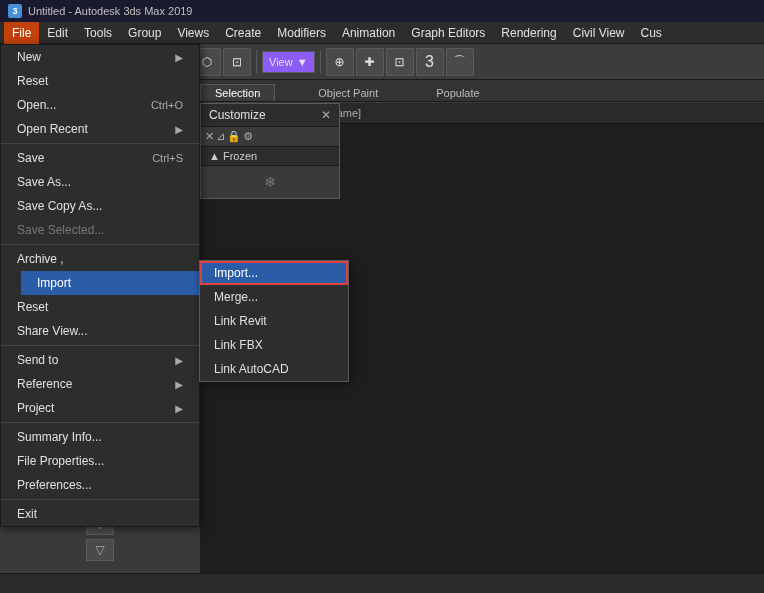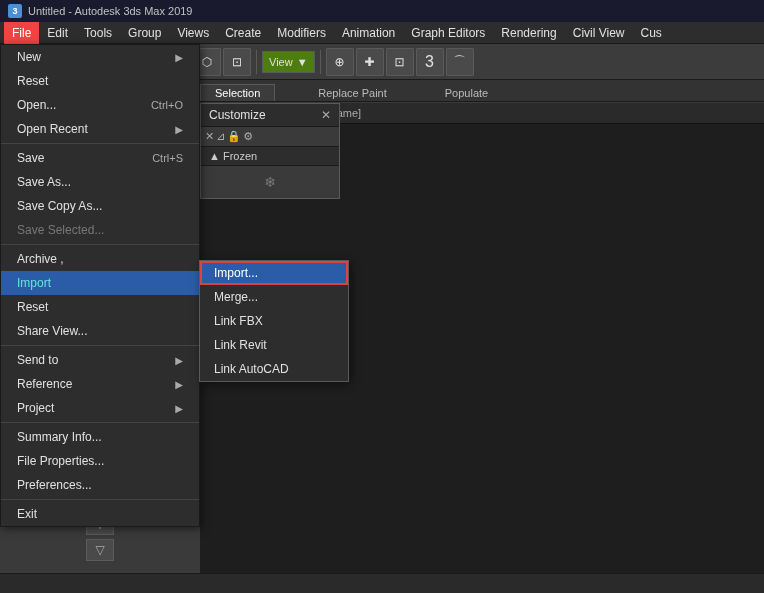--- a/index.html
+++ b/index.html
@@ -50,21 +50,21 @@
     .menu-item {
       padding: 2px 8px;
       cursor: pointer;
       color: #e0e0e0;
       font-size: 12px;
       height: 22px;
       display: flex;
       align-items: center;
     }
     .menu-item.active {
-      background: #ef4444;
+      background: #c2410c;
       color: white;
     }
 
     
     .toolbar {
       background: #3c3c3c;
       height: 36px;
       display: flex;
       align-items: center;
       padding: 0 4px;
@@ -85,21 +85,21 @@
       border-radius: 1px;
     }
     .toolbar-separator {
       width: 1px;
       height: 24px;
       background: #5a5a5a;
       margin: 0 3px;
     }
     .toolbar-dropdown {
       height: 22px;
-      background: #4d7c0f;
+      background: #8b5cf6;
       border: 1px solid #5a5a5a;
       display: flex;
       align-items: center;
       padding: 0 6px;
       cursor: pointer;
       color: #e0e0e0;
       font-size: 11px;
       gap: 4px;
     }
 
@@ -143,21 +143,22 @@
       display: flex;
       align-items: center;
       justify-content: space-between;
       cursor: pointer;
       color: #e0e0e0;
       font-size: 12px;
       position: relative;
     }
     .file-menu-item.highlighted {
       background: #2b5ca8;
-      color: #5eead4;
+      color: #ffffff;
+      margin-left: 20px;
     }
     .file-menu-item.dimmed {
       color: #777;
     }
     .file-menu-item .shortcut {
       color: #aaa;
       font-size: 11px;
     }
     .file-menu-item .arrow {
       color: #aaa;
@@ -334,21 +335,21 @@
   <div class="toolbar-separator"></div>
   <div class="toolbar-btn">⊕</div>
   <div class="toolbar-btn">✚</div>
   <div class="toolbar-btn">⊡</div>
   <div class="toolbar-btn" style="font-size:16px;">3</div>
   <div class="toolbar-btn">⌒</div>
 </div>
 
 <div class="ribbon-tabs">
   <div class="ribbon-tab active">Selection</div>
-  <div class="ribbon-tab">Replace Paint</div>
+  <div class="ribbon-tab">Object Paint</div>
   <div class="ribbon-tab">Populate</div>
 </div>
 
 <div class="file-menu">
 
   <div class="file-menu-item">
     <span>New</span>
     <span class="arrow">▶</span>
   </div>
 
@@ -438,24 +439,24 @@
 </div>
 
 <div class="import-submenu">
   <div class="import-submenu-item highlighted">
     <span>Import...</span>
   </div>
   <div class="import-submenu-item">
     <span>Merge...</span>
   </div>
   <div class="import-submenu-item">
+    <span>Link Revit</span>
+  </div>
+  <div class="import-submenu-item">
     <span>Link FBX</span>
-  </div>
-  <div class="import-submenu-item">
-    <span>Link Revit</span>
   </div>
   <div class="import-submenu-item">
     <span>Link AutoCAD</span>
   </div>
 </div>
 
 <div class="viewport">
   <div class="viewport-label">[+] [Top] [Standard] [Wireframe]</div>
 </div>
 

